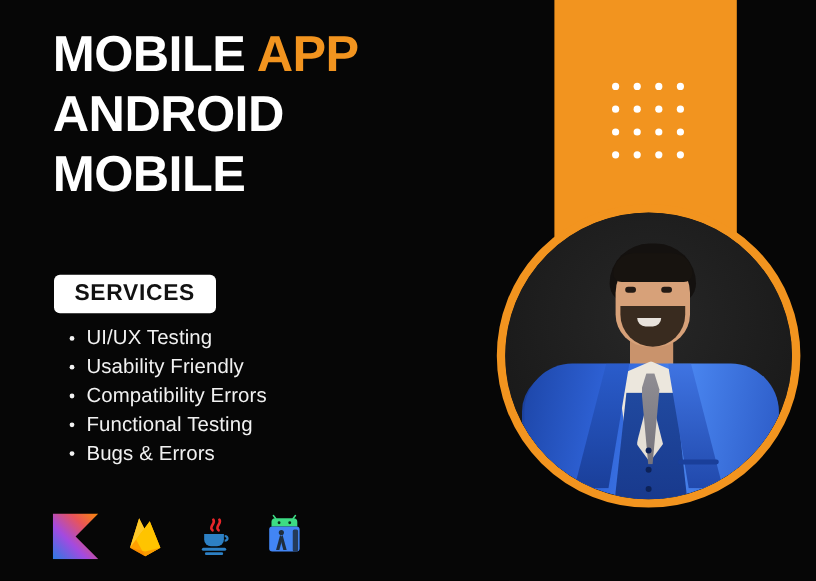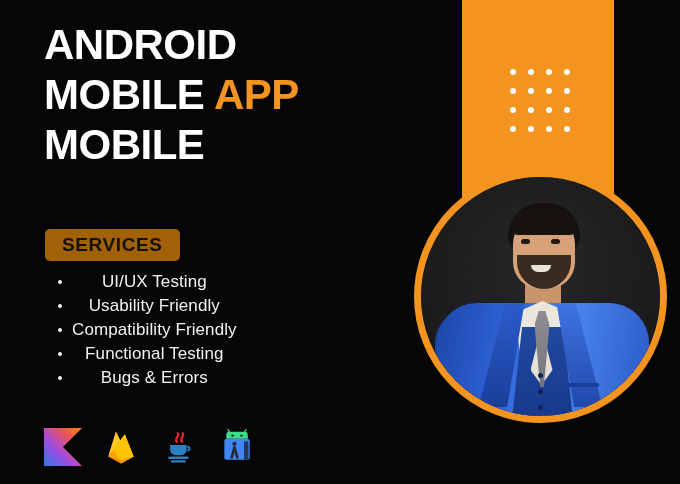--- a/index.html
+++ b/index.html
@@ -244,38 +244,37 @@
     color: #F3F3F3;
     text-transform: uppercase;
   }
 
   
   .services-badge {
     position: absolute;
     left: 45px;
     top: 229px;
     padding: 6px 17px 7px;
-    background: #a16207;
+    background: #ffffff;
     border-radius: 5px;
     color: #121212;
     font-size: 19px;
     font-weight: 700;
     letter-spacing: 0.6px;
     line-height: 1;
   }
 
   
   .service-list {
     position: absolute;
     left: 52px;
     top: 270px;
     margin: 0;
     padding: 0;
     list-style: none;
-    text-align: center;
   }
   .service-list li {
     position: relative;
     padding-left: 20px;
     font-size: 17px;
     line-height: 24px;
     color: #F1F1F1;
     font-weight: 400;
     letter-spacing: 0.1px;
   }
@@ -350,32 +349,32 @@
       <div class="p-head"></div>
       <div class="p-fringe"></div>
       <div class="p-eye l"></div>
       <div class="p-eye r"></div>
       <div class="p-beard"></div>
       <div class="p-mouth"></div>
     </div>
   </div>
 
   <div class="headline">
+    <div class="line"><span>MOBILE </span><span class="hl-accent">APP</span></div>
     <div class="line">ANDROID</div>
-    <div class="line"><span>MOBILE </span><span class="hl-accent">APP</span></div>
     <div class="line hl-accent">MOBILE</div>
   </div>
 
 
   <div class="services-badge">SERVICES</div>
 
   <ul class="service-list" id="service-list">
       <li>UI/UX Testing</li>
       <li>Usability Friendly</li>
-      <li>Compatibility Friendly</li>
+      <li>Compatibility Errors</li>
       <li>Functional Testing</li>
       <li>Bugs &amp; Errors</li>
     </ul>
 
   <div class="logo-row">
 
     <div class="logo">
       <svg viewBox="0 0 60 60" width="38" height="38" aria-hidden="true">
         <defs>
           <linearGradient id="kt" x1="1" y1="0" x2="0" y2="1">

